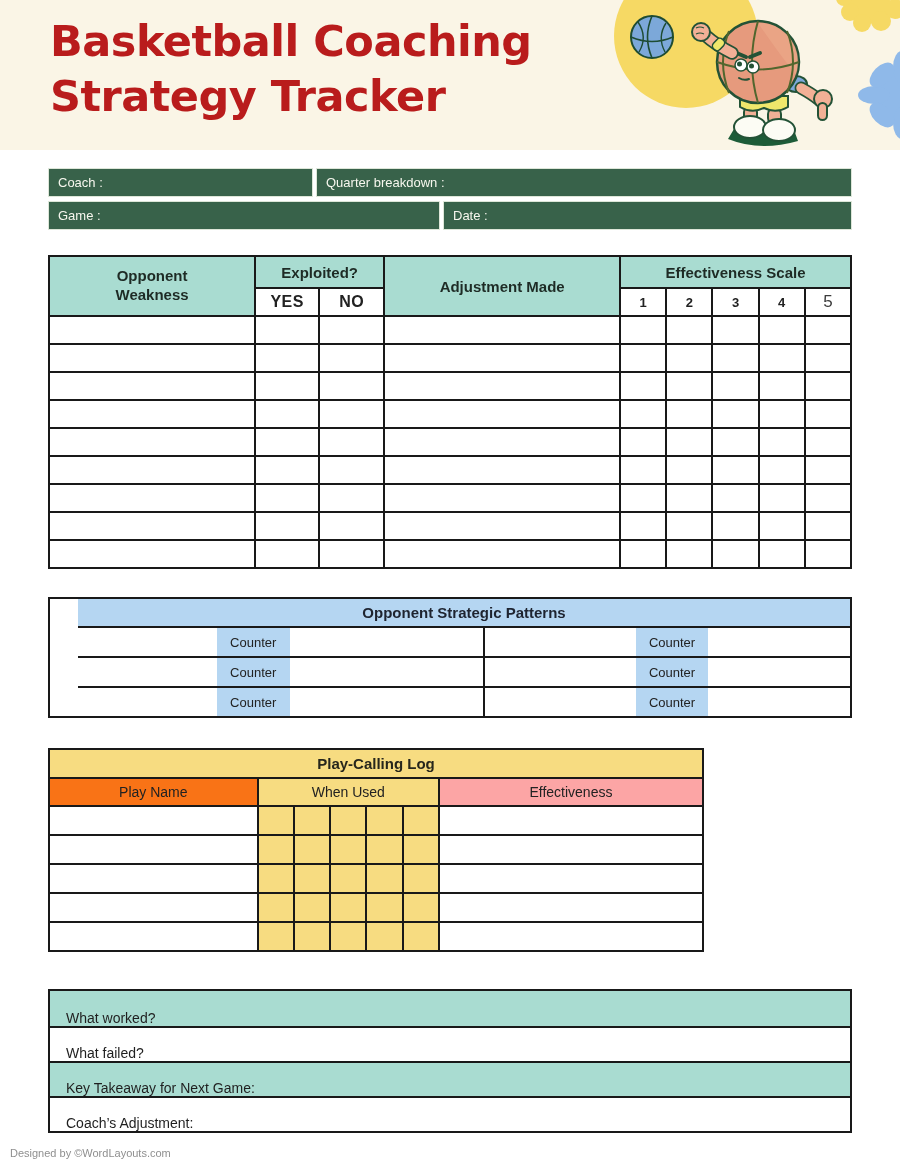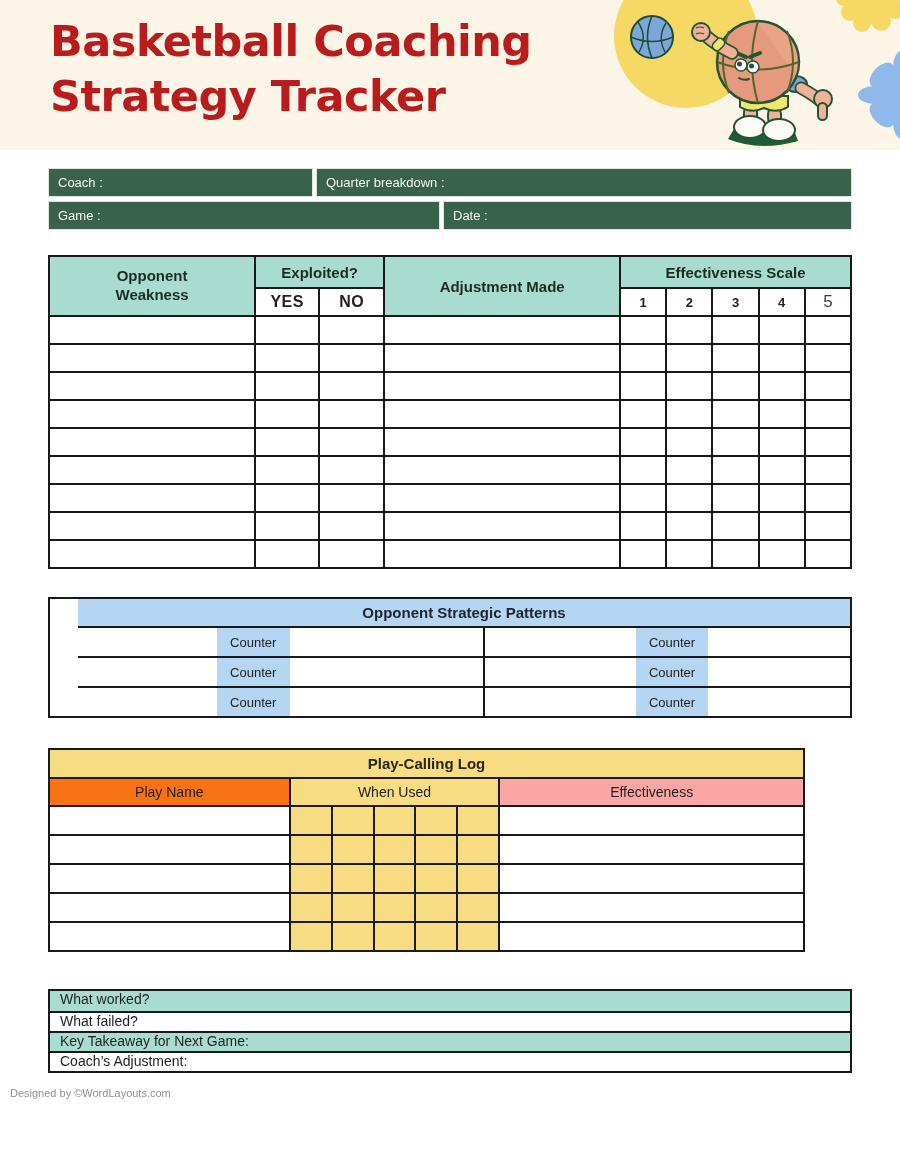--- a/index.html
+++ b/index.html
@@ -46,40 +46,40 @@
   .patterns-row { display: flex; height: 30px; border-top: 2px solid #191919; gap: 40px; }
   .pattern-cell { flex: 1; position: relative; background: #fff; }
   .pattern-cell + .pattern-cell { border-left: 2px solid #191919; }
   .counter-band {
     position: absolute; top: 0; bottom: 0; left: 38%; width: 20%;
     background: #b5d6f2; display: flex; align-items: center; justify-content: center;
     font-size: 13px; color: #222;
   }
   .pattern-cell.right .counter-band { left: 41.5%; width: 19.5%; }
   
-  .playlog { margin: 30px 48px 0; width: 757px; border: 2px solid #191919; }
+  .playlog { margin: 30px 48px 0; width: 656px; border: 2px solid #191919; }
   .playlog-header {
     height: 27px; background: #f7dc81; display: flex; align-items: center; justify-content: center;
     font-size: 15px; font-weight: bold; color: #26261c;
   }
   .playlog-subheader { display: flex; height: 28px; border-top: 2px solid #191919; }
   .pl-col { display: flex; align-items: center; justify-content: center; font-size: 14px; color: #222; }
   .pl-name-col { width: 31.7%; background: #f97316; }
   .pl-when-col { width: 28.1%; background: #f7dc81; border-left: 2px solid #191919; border-right: 2px solid #191919; }
   .pl-eff-col { flex: 1; background: #fca5a5; }
   .playlog-row { display: flex; height: 29px; border-top: 2px solid #191919; }
   .pl-name-cell { width: 31.7%; background: #fff; }
   .pl-when-cell { width: 28.1%; display: flex; border-left: 2px solid #191919; border-right: 2px solid #191919; }
   .pl-slot { flex: 1; background: #f7dc81; }
   .pl-slot + .pl-slot { border-left: 2px solid #191919; }
   .pl-eff-cell { flex: 1; background: #fff; }
   
   .summary { margin: 37px 48px 0; width: 804px; border: 2px solid #191919; }
   .summary-row {
-    height: 20px; display: flex; align-items: flex-start; padding-left: 10px;
+    height: 35px; display: flex; align-items: flex-end; padding-left: 16px;
     font-size: 14px; color: #1f1f1f; background: #fff;
   }
   .summary-row + .summary-row { border-top: 2px solid #191919; }
   .summary-row:nth-child(odd) { background: #a9dcd1; }
   
   .credit { margin: 14px 0 0 10px; font-size: 11px; color: #8f8f8f; }
 </style>
 </head>
 <body>
 

